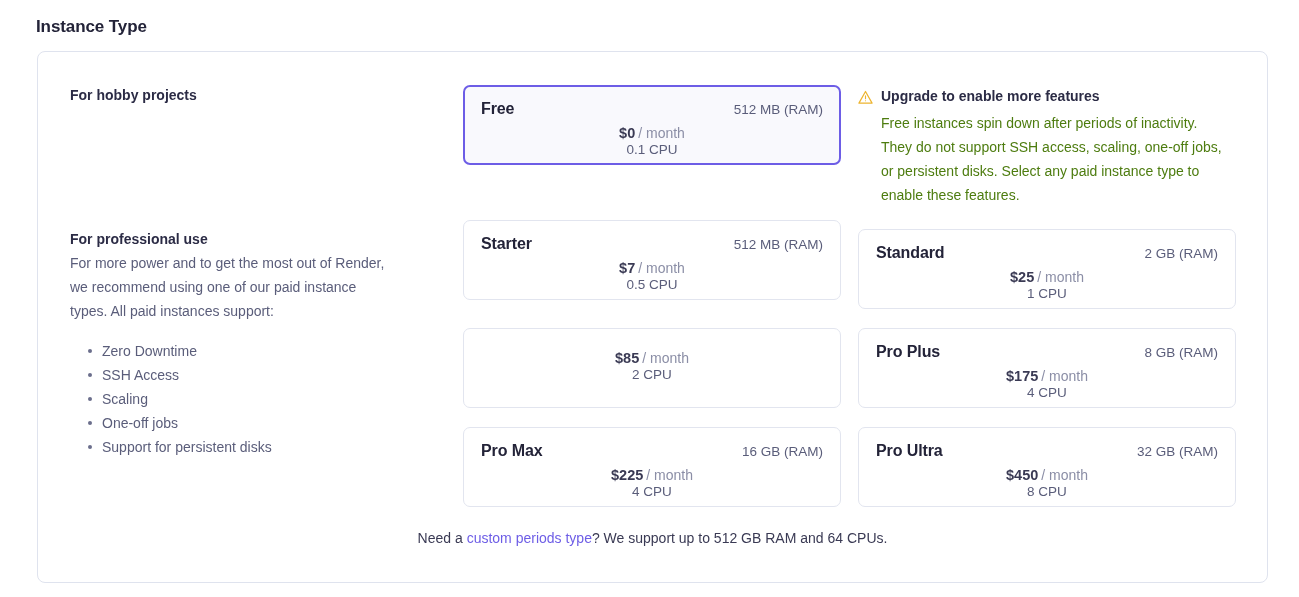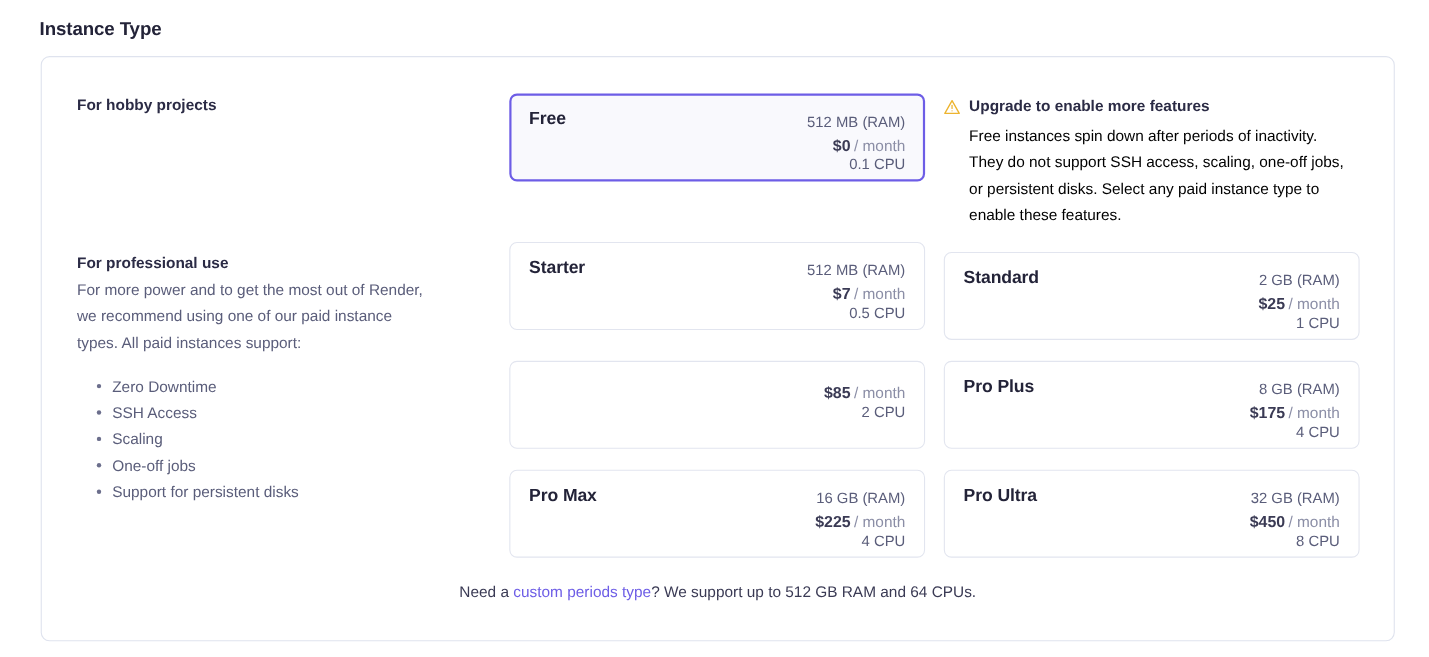--- a/index.html
+++ b/index.html
@@ -96,21 +96,21 @@
     cursor: pointer;
   }
   .card.selected {
     border: 2px solid #6d5de6;
     background: #f9f9fd;
     padding: 13px 16px 0 16px;
   }
   .card-line {
     display: flex;
     justify-content: space-between;
-    align-items: flex-end;
+    align-items: center;
     width: 100%;
   }
   .card-name {
     font-size: 16px;
     font-weight: 700;
     color: #232338;
     letter-spacing: -0.1px;
   }
   .card-ram {
     font-size: 13.5px;
@@ -163,21 +163,21 @@
   }
   .notice-title {
     font-size: 14px;
     font-weight: 700;
     color: #2b2b45;
     line-height: 18px;
   }
   .notice-body {
     margin: 6px 0 0 23px;
     font-size: 14px;
-    color: #000000;
+    color: #4d7c0f;
     line-height: 24px;
     max-width: 345px;
   }
 
   
   .footer {
     position: absolute;
     left: 0;
     right: 0;
     top: 478px;

